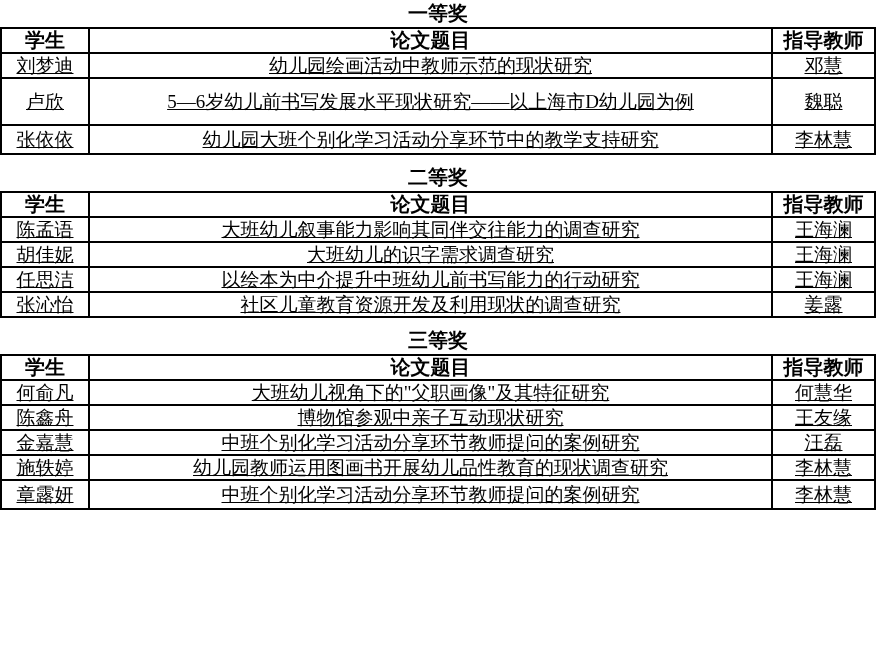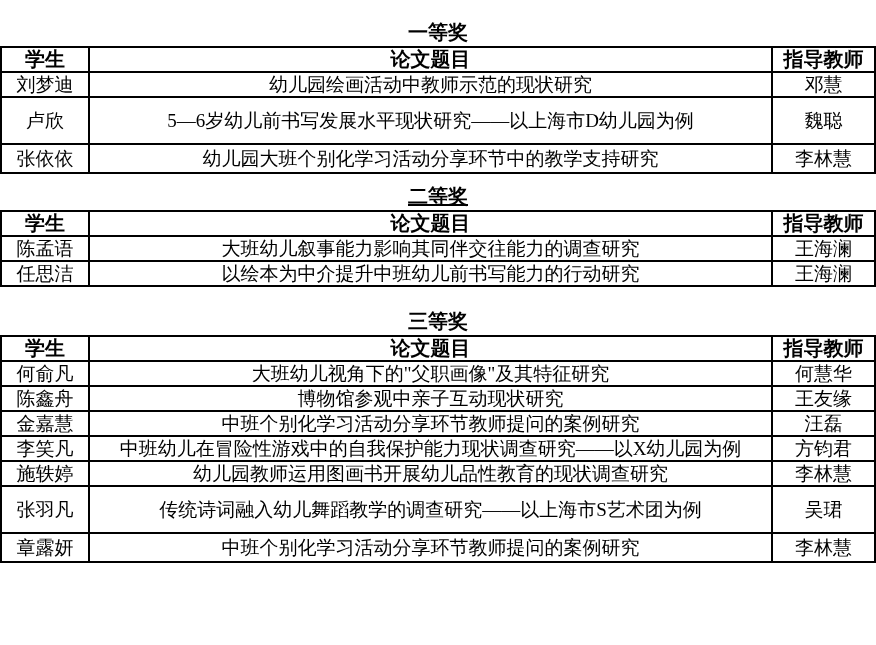--- a/index.html
+++ b/index.html
@@ -15,23 +15,23 @@
     background: #ffffff;
     box-sizing: border-box;
   }
   .prize-heading {
     margin: 0;
     text-align: center;
     font-size: 20px;
     font-weight: bold;
     line-height: 24px;
   }
-  .section-1 .prize-heading { padding-top: 20px; }
-  .section-2 .prize-heading { margin-top: 10px; text-decoration: underline; }
-  .section-3 .prize-heading { margin-top: 22px; }
+  .section-1 .prize-heading { padding-top: 1px; }
+  .section-2 .prize-heading { margin-top: 10px; }
+  .section-3 .prize-heading { margin-top: 10px; }
   table.awards-table {
     width: 876px;
     border-collapse: collapse;
     table-layout: fixed;
     margin-top: 2px;
   }
   table.awards-table th,
   table.awards-table td {
     border: 2px solid #000000;
     text-align: center;
@@ -39,21 +39,21 @@
     font-size: 19px;
     line-height: 1.15;
     padding: 0;
     overflow: hidden;
   }
   table.awards-table th {
     font-weight: bold;
     height: 21px;
     font-size: 20px;
   }
-  table.awards-table td { height: 23px; }
+  table.awards-table td { height: 23px; text-decoration: underline; }
   table.awards-table td.thesis-title-cell { padding: 0 25px; margin-left: 20px; }
   tr.tall td { height: 45px; }
   tr.med td { height: 27px; }
   col.col-student { width: 88px; }
   col.col-title   { width: auto; }
   col.col-advisor { width: 103px; }
 </style>
 </head>
 <body>
 
@@ -105,23 +105,33 @@
         <th>学生</th>
         <th>论文题目</th>
         <th>指导教师</th>
       </tr>
       <tr>
         <td class="student-cell">陈孟语</td>
         <td class="thesis-title-cell">大班幼儿叙事能力影响其同伴交往能力的调查研究</td>
         <td class="advisor-cell">王海澜</td>
       </tr>
       <tr>
+        <td class="student-cell">胡佳妮</td>
+        <td class="thesis-title-cell">大班幼儿的识字需求调查研究</td>
+        <td class="advisor-cell">王海澜</td>
+      </tr>
+      <tr>
         <td class="student-cell">任思洁</td>
         <td class="thesis-title-cell">以绘本为中介提升中班幼儿前书写能力的行动研究</td>
         <td class="advisor-cell">王海澜</td>
+      </tr>
+      <tr>
+        <td class="student-cell">张沁怡</td>
+        <td class="thesis-title-cell">社区儿童教育资源开发及利用现状的调查研究</td>
+        <td class="advisor-cell">姜露</td>
       </tr>
     </tbody>
       </table>
   </div>
 
   <div class="section-3">
     <h2 class="prize-heading">三等奖</h2>
     <table class="awards-table">
       <colgroup>
         <col class="col-student">
@@ -143,33 +153,23 @@
         <td class="student-cell">陈鑫舟</td>
         <td class="thesis-title-cell">博物馆参观中亲子互动现状研究</td>
         <td class="advisor-cell">王友缘</td>
       </tr>
       <tr>
         <td class="student-cell">金嘉慧</td>
         <td class="thesis-title-cell">中班个别化学习活动分享环节教师提问的案例研究</td>
         <td class="advisor-cell">汪磊</td>
       </tr>
       <tr>
-        <td class="student-cell">李笑凡</td>
-        <td class="thesis-title-cell">中班幼儿在冒险性游戏中的自我保护能力现状调查研究——以X幼儿园为例</td>
-        <td class="advisor-cell">方钧君</td>
-      </tr>
-      <tr>
         <td class="student-cell">施轶婷</td>
         <td class="thesis-title-cell">幼儿园教师运用图画书开展幼儿品性教育的现状调查研究</td>
         <td class="advisor-cell">李林慧</td>
-      </tr>
-      <tr class="tall">
-        <td class="student-cell">张羽凡</td>
-        <td class="thesis-title-cell">传统诗词融入幼儿舞蹈教学的调查研究——以上海市S艺术团为例</td>
-        <td class="advisor-cell">吴珺</td>
       </tr>
       <tr class="med">
         <td class="student-cell">章露妍</td>
         <td class="thesis-title-cell">中班个别化学习活动分享环节教师提问的案例研究</td>
         <td class="advisor-cell">李林慧</td>
       </tr>
     </tbody>
       </table>
   </div>
 

